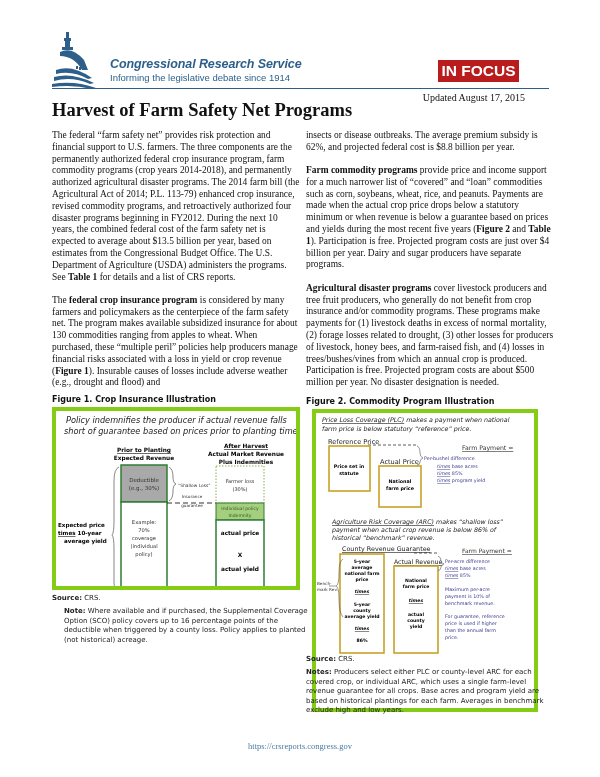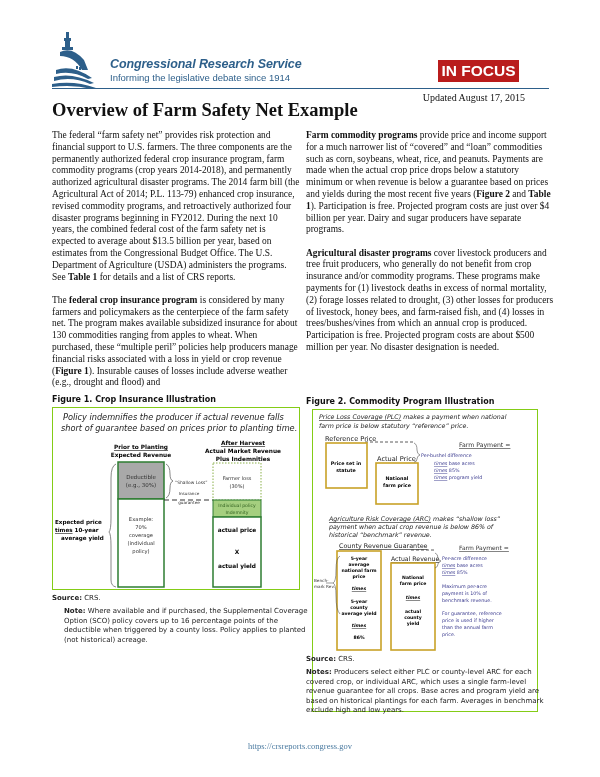--- a/index.html
+++ b/index.html
@@ -16,21 +16,21 @@
   .updated { right: 75px; top: 92px; font-size: 10px; }
   .title { left: 52px; top: 100px; font-size: 18.5px; font-weight: bold; }
 
   .col { width: 248px; font-size: 9.45px; line-height: 11.8px; }
   .col p { margin-bottom: 11.5px; }
   .col b { font-weight: bold; }
   .col-left { left: 52px; top: 130px; }
   .col-right { left: 306px; top: 130px; }
 
   .fig-label { font-family: "DejaVu Sans", sans-serif; font-weight: bold; font-size: 8px; text-align: right; }
-  .fig-box { border: 1px solid #84cc16; background: #fff; overflow: hidden; }
+  .fig-box { border: 4px solid #84cc16; background: #fff; overflow: hidden; }
 
   .src { font-family: "DejaVu Sans", sans-serif; font-size: 7px; line-height: 9.5px; color: #222; }
   .src b { font-weight: bold; }
 
   .footer-url { left: 0; width: 600px; top: 741px; text-align: center; font-family: Liberation Serif, serif; font-size: 8.5px; color: #4a7aa0; }
 
   svg text { font-family: "DejaVu Sans", sans-serif; }
 </style>
 </head>
 <body>
@@ -45,21 +45,21 @@
   <path d="M2 47 Q20 42 42 53 L38 54 Q20 46 2 51 Z" fill="#2d5f8a"></path>
   <path d="M0 54 Q22 50 44 58 L40 59 Q20 54 0 57 Z" fill="#2d5f8a"></path>
   <rect x="24" y="36" width="2" height="3" fill="#2d5f8a"></rect>
   <rect x="27" y="37" width="2" height="3" fill="#2d5f8a"></rect>
 </svg>
 <div class="abs brand-name">Congressional Research Service</div>
 <div class="abs brand-tag">Informing the legislative debate since 1914</div>
 <div class="abs infocus">IN FOCUS</div>
 <div class="abs hr-top"></div>
 <div class="abs updated">Updated August 17, 2015</div>
-<div class="abs title">Overview of Farm Safety Net Example</div>
+<div class="abs title">Harvest of Farm Safety Net Programs</div>
 
 <div class="abs col col-left">
   <p><span>The federal “farm safety net” provides risk protection and financial support to U.S. farmers. The three components are the permanently authorized federal crop insurance program, farm commodity programs (crop years 2014-2018), and permanently authorized agricultural disaster programs. The 2014 farm bill (the Agricultural Act of 2014; P.L. 113-79) enhanced crop insurance, revised commodity programs, and retroactively authorized four disaster programs beginning in FY2012. During the next 10 years, the combined federal cost of the farm safety net is expected to average about $13.5 billion per year, based on estimates from the Congressional Budget Office. The U.S. Department of Agriculture (USDA) administers the programs. See </span><b>Table 1</b><span> for details and a list of CRS reports.</span></p>
   <p><span>The </span><b>federal crop insurance program</b><span> is considered by many farmers and policymakers as the centerpiece of the farm safety net. The program makes available subsidized insurance for about 130 commodities ranging from apples to wheat. When purchased, these “multiple peril” policies help producers manage financial risks associated with a loss in yield or crop revenue (</span><b>Figure 1</b><span>). Insurable causes of losses include adverse weather (e.g., drought and flood) and</span></p>
 </div>
 
 <div class="abs fig-label" style="left:52px; top:395px;">Figure 1. Crop Insurance Illustration</div>
 <div class="abs fig-box" style="left:52px; top:407px; width:248px; height:183px;">
   <svg width="246" height="181" viewBox="0 0 246 181">
     <text x="10" y="12" font-size="8.2" font-style="italic" fill="#222">Policy indemnifies the producer if actual revenue falls</text>
@@ -103,20 +103,21 @@
     <rect x="160" y="109" width="48" height="70" fill="#fff" stroke="#2e7d32" stroke-width="1.5"></rect>
     <text x="184" y="124" font-size="5.8" font-weight="bold" text-anchor="middle">actual price</text>
     <text x="184" y="146" font-size="5.8" font-weight="bold" text-anchor="middle">X</text>
     <text x="184" y="160" font-size="5.8" font-weight="bold" text-anchor="middle">actual yield</text>
   </svg>
 </div>
 <div class="abs src" style="left:52px; top:594px; width:248px;"><b>Source:</b><span> CRS.</span></div>
 <div class="abs src" style="left:64px; top:607px; width:250px;"><b>Note:</b><span> Where available and if purchased, the Supplemental Coverage Option (SCO) policy covers up to 16 percentage points of the deductible when triggered by a county loss. Policy applies to planted (not historical) acreage.</span></div>
 
 <div class="abs col col-right">
+  <p>insects or disease outbreaks. The average premium subsidy is 62%, and projected federal cost is $8.8 billion per year.</p>
   <p><b>Farm commodity programs</b><span> provide price and income support for a much narrower list of “covered” and “loan” commodities such as corn, soybeans, wheat, rice, and peanuts. Payments are made when the actual crop price drops below a statutory minimum or when revenue is below a guarantee based on prices and yields during the most recent five years (</span><b>Figure 2</b><span> and </span><b>Table 1</b><span>). Participation is free. Projected program costs are just over $4 billion per year. Dairy and sugar producers have separate programs.</span></p>
   <p><b>Agricultural disaster programs</b><span> cover livestock producers and tree fruit producers, who generally do not benefit from crop insurance and/or commodity programs. These programs make payments for (1) livestock deaths in excess of normal mortality, (2) forage losses related to drought, (3) other losses for producers of livestock, honey bees, and farm-raised fish, and (4) losses in trees/bushes/vines from which an annual crop is produced. Participation is free. Projected program costs are about $500 million per year. No disaster designation is needed.</span></p>
 </div>
 
 <div class="abs fig-label" style="left:306px; top:397px;">Figure 2. Commodity Program Illustration</div>
 <div class="abs fig-box" style="left:312px; top:409px; width:226px; height:303px;">
   <svg width="224" height="241" viewBox="0 0 224 241">
     <text x="6" y="9" font-size="6.3" font-style="italic" fill="#222"><tspan text-decoration="underline">Price Loss Coverage (PLC)</tspan><tspan> makes a payment when national</tspan></text>
     <text x="6" y="18" font-size="6.3" font-style="italic" fill="#222">farm price is below statutory “reference” price.</text>
 

